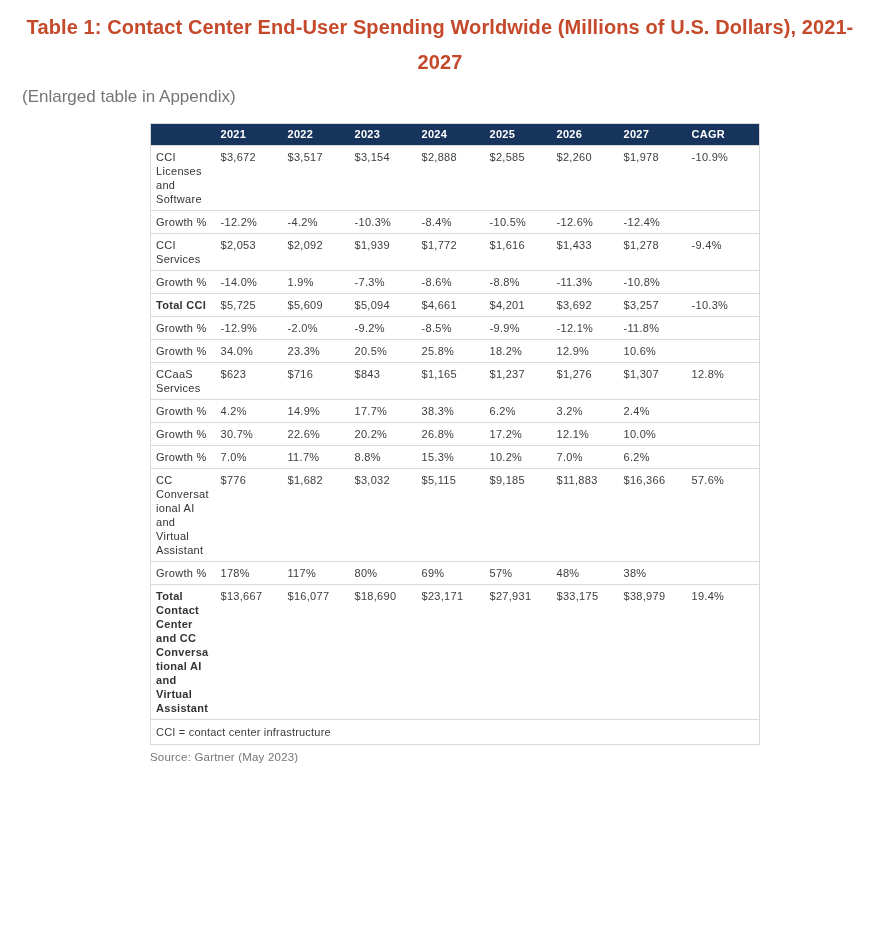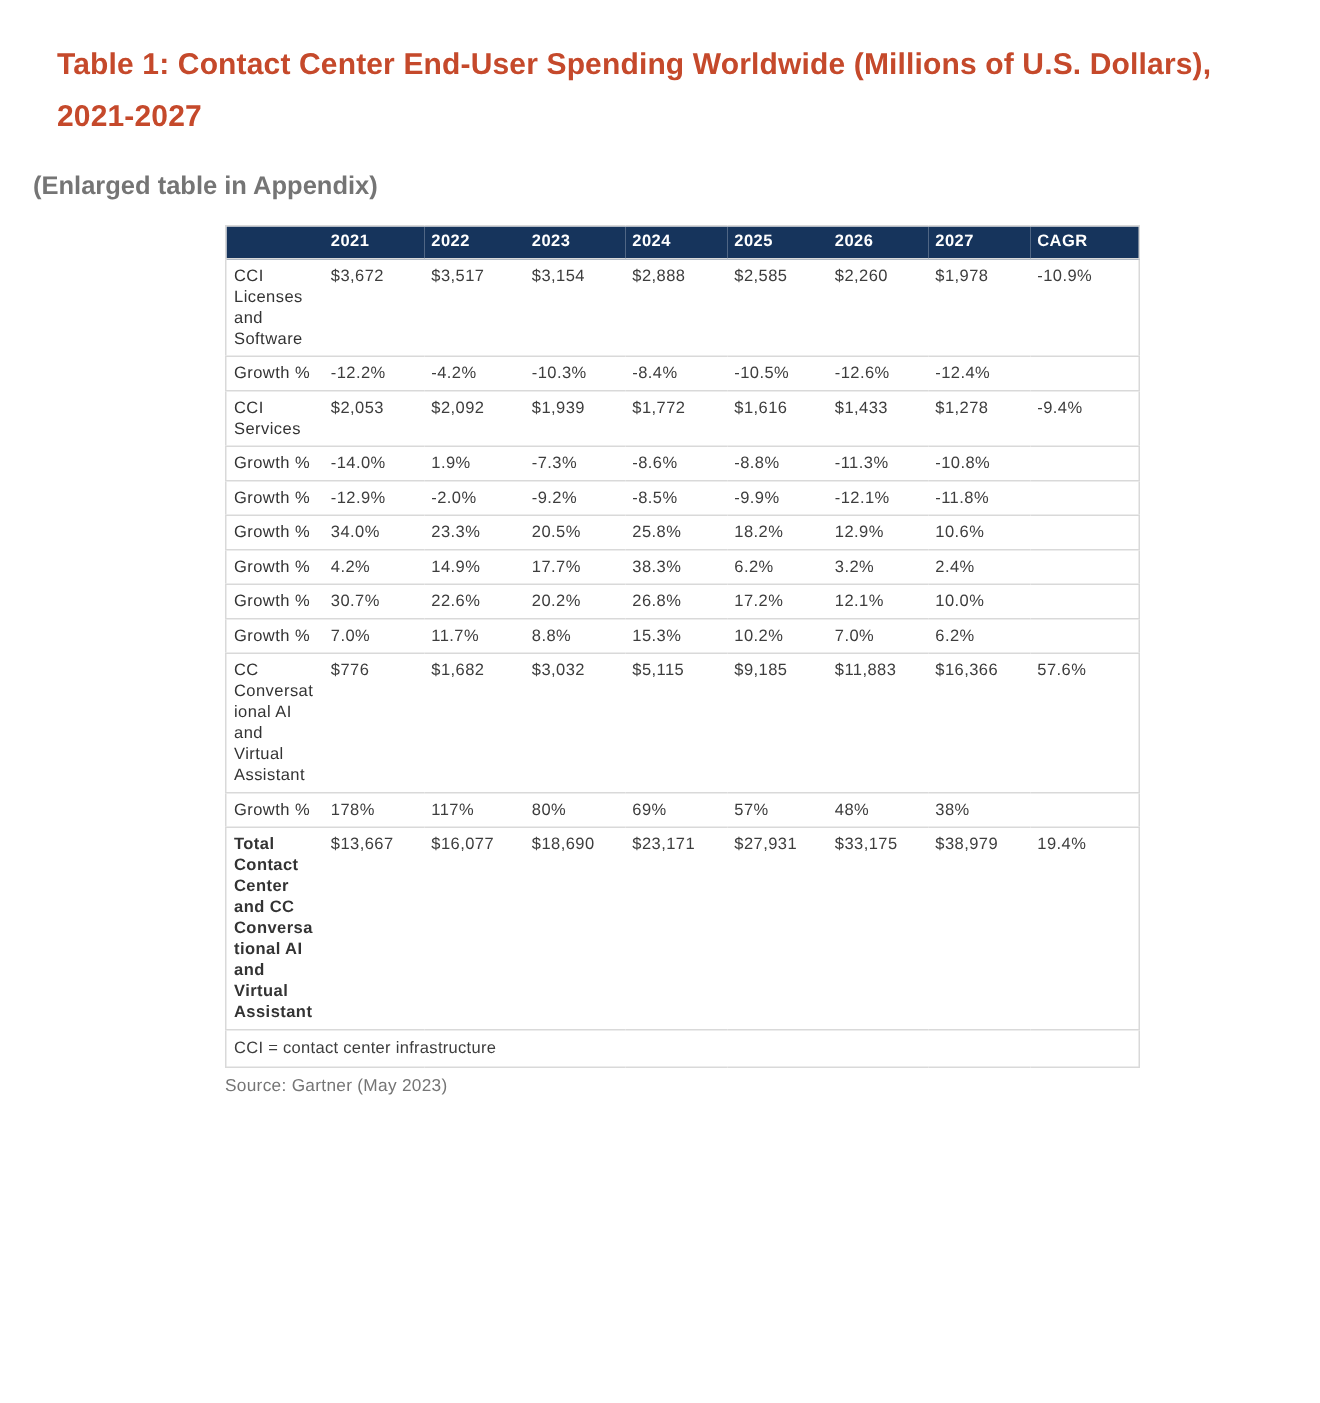--- a/index.html
+++ b/index.html
@@ -12,33 +12,34 @@
   }
   *{box-sizing:border-box;}
   html,body{margin:0;padding:0;background:#ffffff;}
   body{
     width:880px;height:935px;overflow:hidden;
     font-family:"Liberation Sans", sans-serif;
     color:var(--body-text);
   }
   .page{padding:10px 22px 0 22px;}
   .page-title{
-    margin:16px;
+    margin:0;
     color:var(--title-color);
     font-size:20px;
     font-weight:700;
     line-height:35px;
     max-width:838px;
     letter-spacing:0.1px;
+    text-align:center;
   }
   .page-subtitle{
     margin:5px 0 12px 0;
     color:var(--subtitle-color);
     font-size:17px;
-    font-weight:700;
+    font-weight:400;
     line-height:24px;
   }
   .table-wrap{
     margin:14px 0 0 128px;
     width:610px;
   }
   table.spending{
     width:610px;
     border-collapse:collapse;
     border:1px solid var(--border-color);
@@ -151,20 +152,31 @@
             <td class="row-label">Growth %</td>
             <td>-14.0%</td>
             <td>1.9%</td>
             <td>-7.3%</td>
             <td>-8.6%</td>
             <td>-8.8%</td>
             <td>-11.3%</td>
             <td>-10.8%</td>
             <td></td>
           </tr>
+          <tr class="bold">
+            <td class="row-label">Total CCI</td>
+            <td>$5,725</td>
+            <td>$5,609</td>
+            <td>$5,094</td>
+            <td>$4,661</td>
+            <td>$4,201</td>
+            <td>$3,692</td>
+            <td>$3,257</td>
+            <td>-10.3%</td>
+          </tr>
           <tr>
             <td class="row-label">Growth %</td>
             <td>-12.9%</td>
             <td>-2.0%</td>
             <td>-9.2%</td>
             <td>-8.5%</td>
             <td>-9.9%</td>
             <td>-12.1%</td>
             <td>-11.8%</td>
             <td></td>
@@ -172,20 +184,31 @@
           <tr>
             <td class="row-label">Growth %</td>
             <td>34.0%</td>
             <td>23.3%</td>
             <td>20.5%</td>
             <td>25.8%</td>
             <td>18.2%</td>
             <td>12.9%</td>
             <td>10.6%</td>
             <td></td>
+          </tr>
+          <tr>
+            <td class="row-label">CCaaS Services</td>
+            <td>$623</td>
+            <td>$716</td>
+            <td>$843</td>
+            <td>$1,165</td>
+            <td>$1,237</td>
+            <td>$1,276</td>
+            <td>$1,307</td>
+            <td>12.8%</td>
           </tr>
           <tr>
             <td class="row-label">Growth %</td>
             <td>4.2%</td>
             <td>14.9%</td>
             <td>17.7%</td>
             <td>38.3%</td>
             <td>6.2%</td>
             <td>3.2%</td>
             <td>2.4%</td>

